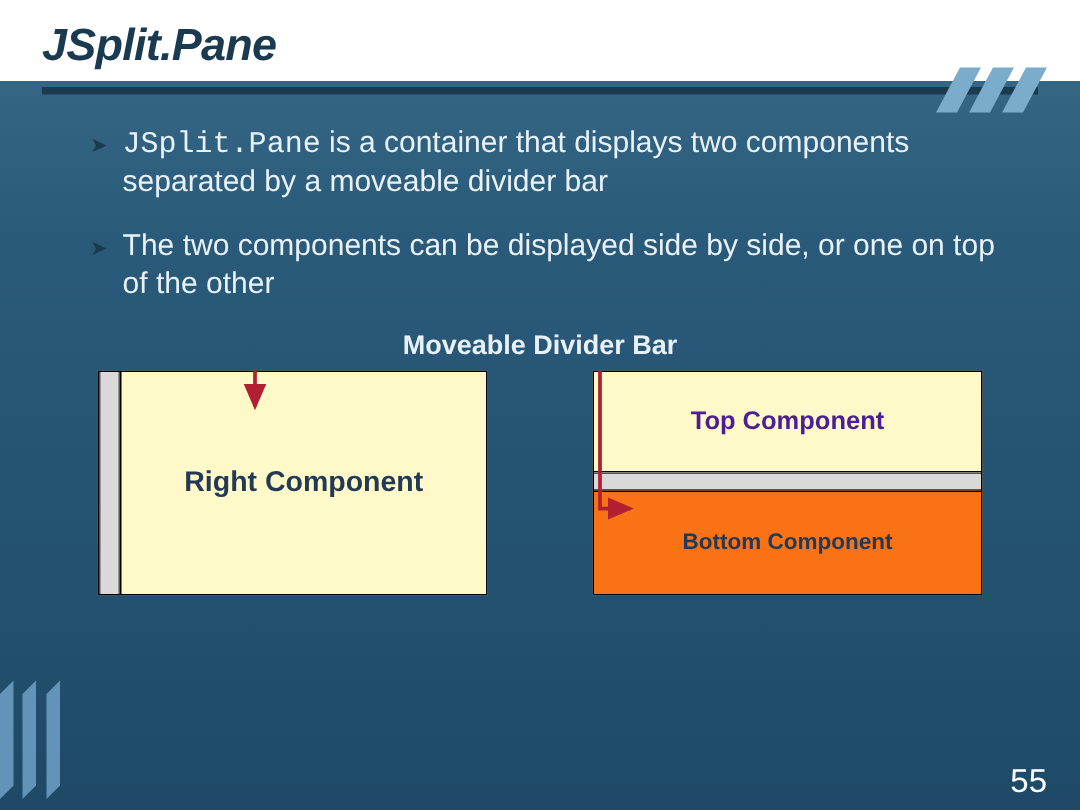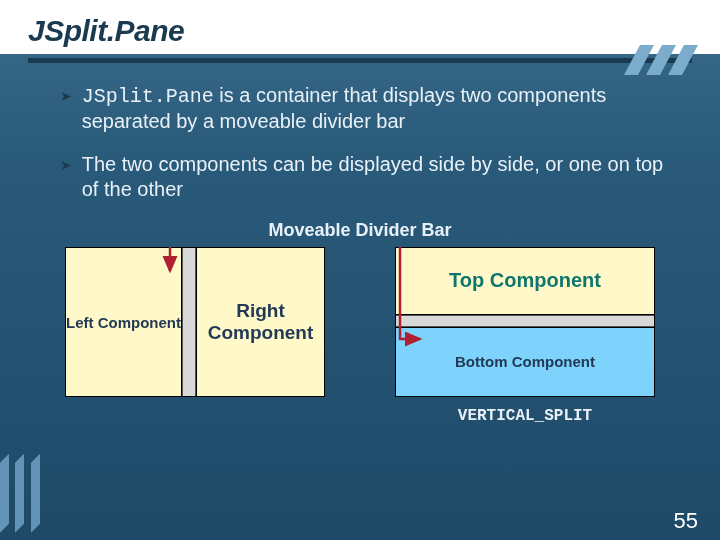--- a/index.html
+++ b/index.html
@@ -103,28 +103,28 @@
   }
   .vsplit {
     width: 260px; height: 150px;
     background:#fff; border:1px solid #000;
     display:flex;flex-direction:column;
   }
   .vsplit .top {
     height: 45%;
     background:#fff9c9;border-bottom:1px solid #000;
     display:flex;align-items:center;justify-content:center;
-    font-weight:bold;color:#0f766e;font-size:20px;
+    font-weight:bold;color:#4c1d95;font-size:17px;
   }
   .vsplit .divider {
     height: 12px;background:#d9d9d9;
     border-top:1px solid #555;border-bottom:1px solid #555;
   }
   .vsplit .bottom {
-    flex:1;background:#7dd3fc;border-top:1px solid #000;
+    flex:1;background:#f97316;border-top:1px solid #000;
     display:flex;align-items:center;justify-content:center;
     font-weight:bold;color:#223a55;font-size:15px;
   }
   .split-caption {
     text-align:center;
     font-family:"Courier New",monospace;
     font-weight:bold;
     font-size:16px;
     margin-top:10px;
   }
@@ -169,33 +169,31 @@
       <marker id="ah" markerWidth="8" markerHeight="8" refX="6" refY="3" orient="auto">
         <path d="M0,0 L7,3 L0,6 Z" fill="#b02030"></path>
       </marker>
     </defs>
     <path d="M 170 -4 L 170 24" stroke="#b02030" stroke-width="2.5" fill="none" marker-end="url(#ah)"></path>
     <path d="M 400 -4 L 400 92 L 420 92" stroke="#b02030" stroke-width="2.5" fill="none" marker-end="url(#ah)"></path>
   </svg>
 
   <div class="diagram-col">
     <div class="panel hsplit">
-      <div class="left">Left Component</div>
       <div class="divider"></div>
       <div class="right">Right Component</div>
     </div>
   </div>
 
   <div class="diagram-col">
     <div class="vsplit">
       <div class="top">Top Component</div>
       <div class="divider"></div>
       <div class="bottom">Bottom Component</div>
     </div>
-    <div class="split-caption">VERTICAL_SPLIT</div>
   </div>
 </div>
 
 <div class="deco-bl">
   <div class="stripe-v"></div>
     <div class="stripe-v"></div>
     <div class="stripe-v"></div>
 </div>
 
 <div class="pagenum">55</div>

